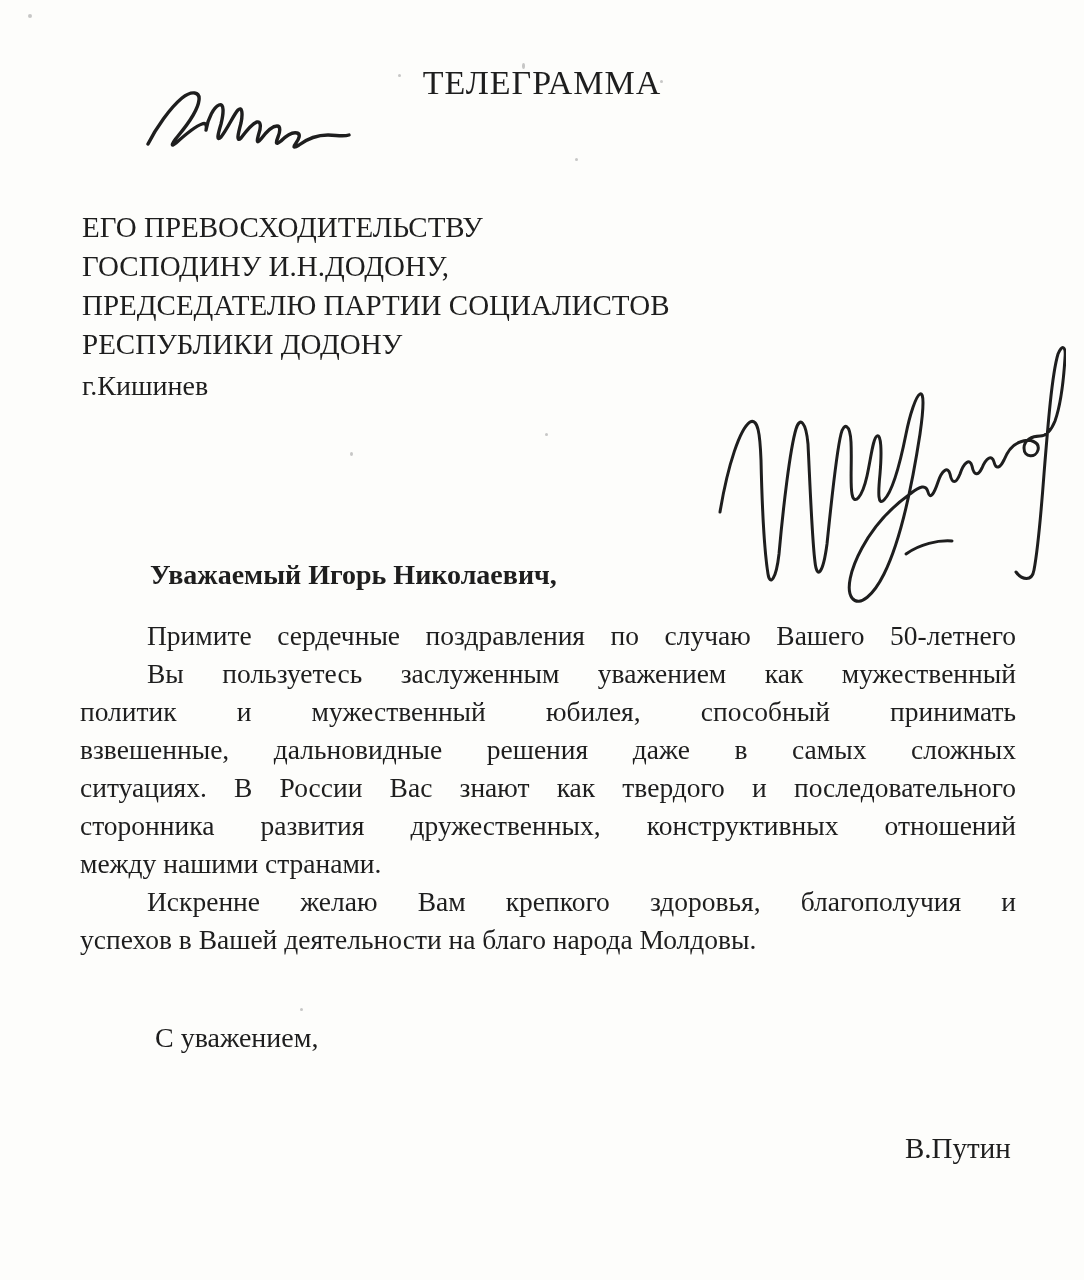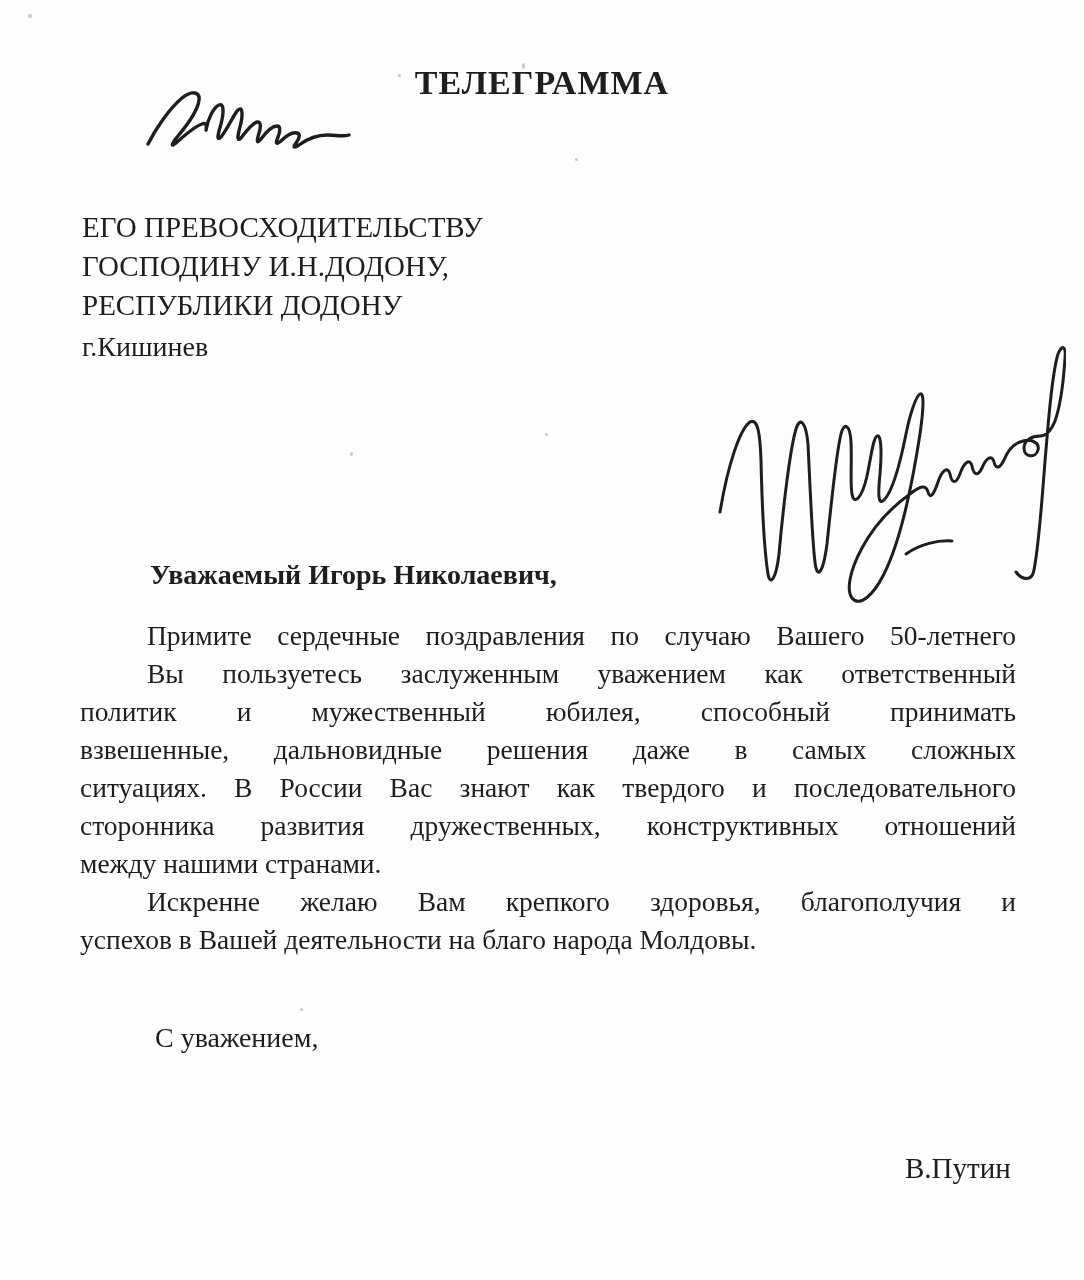--- a/index.html
+++ b/index.html
@@ -8,21 +8,21 @@
     width:1084px;height:1280px;
     margin:0 auto;
     background:var(--paper,#fdfdfb);
     font-family:"Liberation Serif","DejaVu Serif",serif;
     color:var(--ink,#1e1e1e);
     overflow:hidden;
   }
   .title{
     position:absolute;left:0;top:64px;width:100%;
     text-align:center;font-size:34px;letter-spacing:1px;
-    font-weight:bold;
+    font-weight:normal;
   }
   .initials{position:absolute;left:140px;top:80px;width:215px;height:80px;}
   .signature{position:absolute;left:710px;top:334px;width:356px;height:272px;}
   .sig-stroke{fill:none;stroke:var(--ink,#1e1e1e);stroke-linecap:round;stroke-linejoin:round;}
   .recipient{
     position:absolute;left:82px;top:208px;width:720px;
     font-size:29px;line-height:39px;
   }
   .city{font-size:28px;padding-top:2px;}
   .salutation{
@@ -37,21 +37,20 @@
   .bl{height:38px;text-align:left;white-space:nowrap;}
   .bl.j{text-align:justify;text-align-last:justify;white-space:normal;}
   .bl.ind{padding-left:67px;}
   .closing{
     position:absolute;left:155px;top:1022px;
     font-size:28px;
   }
   .signer{
     position:absolute;left:905px;top:1132px;
     font-size:29px;
-    margin-top:20px;
   }
   .speck{position:absolute;border-radius:50%;background:#9a9a9a;opacity:.55;}
 </style>
 </head>
 <body>
 
 <div class="page">
 
   <svg class="initials" viewBox="0 0 215 80" xmlns="http://www.w3.org/2000/svg">
     <path class="sig-stroke" stroke-width="3.4" d="
@@ -79,20 +78,21 @@
       C 153 67 153 69 159 65
       C 167 59 178 55 188 55
       C 196 55 203 57 209 55"></path>
   </svg>
 
   <div class="title">ТЕЛЕГРАММА</div>
 
   <div class="recipient">
     <div>ЕГО ПРЕВОСХОДИТЕЛЬСТВУ</div>
     <div>ГОСПОДИНУ И.Н.ДОДОНУ,</div>
+    <div>ПРЕДСЕДАТЕЛЮ ПАРТИИ СОЦИАЛИСТОВ</div>
     <div>РЕСПУБЛИКИ ДОДОНУ</div>
     <div class="city">г.Кишинев</div>
   </div>
 
   <svg class="signature" viewBox="0 0 356 272" xmlns="http://www.w3.org/2000/svg">
     <path class="sig-stroke" stroke-width="3" d="
       M 10 178
       C 18 130 30 95 40 88
       C 48 84 50 100 51 126
       C 52 170 54 215 58 240
@@ -136,21 +136,21 @@
     <path class="sig-stroke" stroke-width="3" d="M 196 220 C 210 210 228 206 242 207"></path>
   </svg>
 
   <div class="salutation">Уважаемый Игорь Николаевич,</div>
 
   <div class="letter-body">
     <div class="para">
       <div class="bl j ind">Примите сердечные поздравления по случаю Вашего 50-летнего</div>
     </div>
     <div class="para">
-      <div class="bl j ind">Вы пользуетесь заслуженным уважением как ответственный</div>
+      <div class="bl j ind">Вы пользуетесь заслуженным уважением как мужественный</div>
       <div class="bl j">политик и мужественный юбилея, способный принимать</div>
       <div class="bl j">взвешенные, дальновидные решения даже в самых сложных</div>
       <div class="bl j">ситуациях. В России Вас знают как твердого и последовательного</div>
       <div class="bl j">сторонника развития дружественных, конструктивных отношений</div>
       <div class="bl">между нашими странами.</div>
     </div>
     <div class="para">
       <div class="bl j ind">Искренне желаю Вам крепкого здоровья, благополучия и</div>
       <div class="bl">успехов в Вашей деятельности на благо народа Молдовы.</div>
     </div>

